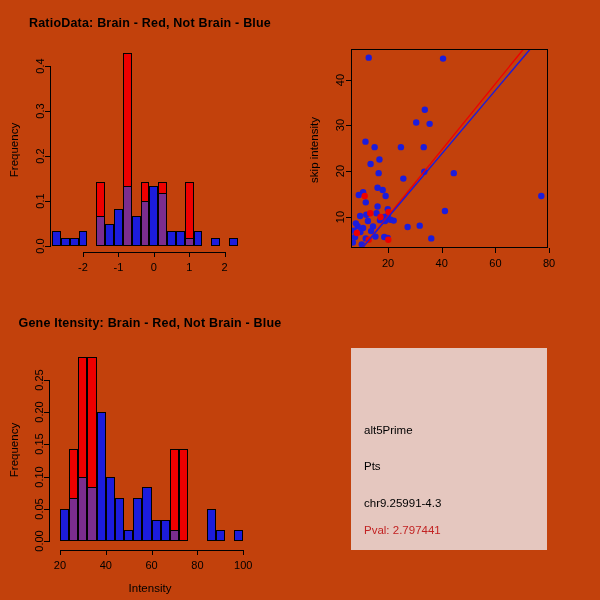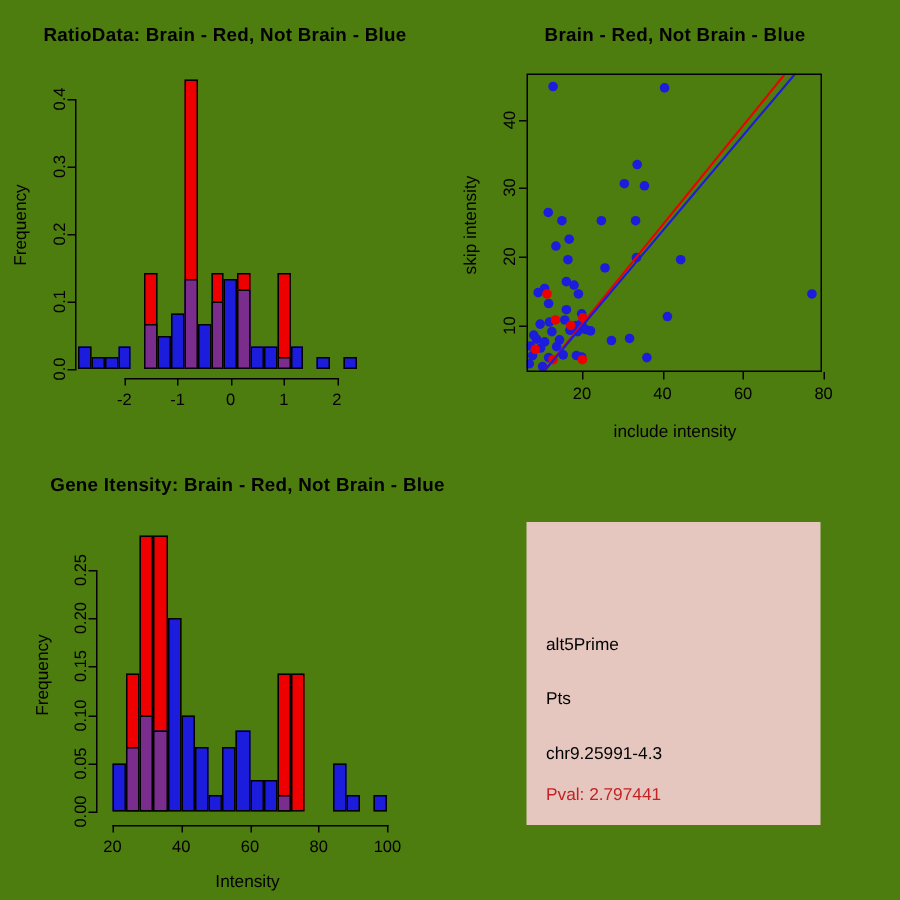--- a/index.html
+++ b/index.html
@@ -1,17 +1,17 @@
 <!DOCTYPE html>
 <html><head>
 <meta charset="utf-8">
 <style>
   html,body{margin:0;padding:0;background:#fff;}
   #canvas{
-    position:relative;width:600px;height:600px;background:#4d7c0f;overflow:hidden;
+    position:relative;width:600px;height:600px;background:#c2410c;overflow:hidden;
     font-family:"Liberation Sans",sans-serif;color:#000;
   }
   .panel{position:absolute;width:300px;height:300px;}
   .ptitle{
     position:absolute;left:0;right:0;top:16px;margin:0;text-align:center;
     font-size:12.5px;font-weight:bold;letter-spacing:0.2px;
   }
   .xlab{
     position:absolute;left:0;right:0;top:282px;text-align:center;font-size:11.5px;
   }
@@ -78,23 +78,21 @@
       <div class="tick-label" style="left: 40px; top: 201.011px; transform: translate(-50%, -50%) rotate(-90deg);">0.1</div>
       <div class="tick-mark" style="left: 45px; top: 156.022px; width: 5px; height: 1px; background: rgb(0, 0, 0);"></div>
       <div class="tick-label" style="left: 40px; top: 156.022px; transform: translate(-50%, -50%) rotate(-90deg);">0.2</div>
       <div class="tick-mark" style="left: 45px; top: 111.033px; width: 5px; height: 1px; background: rgb(0, 0, 0);"></div>
       <div class="tick-label" style="left: 40px; top: 111.033px; transform: translate(-50%, -50%) rotate(-90deg);">0.3</div>
       <div class="tick-mark" style="left: 45px; top: 66.0445px; width: 5px; height: 1px; background: rgb(0, 0, 0);"></div>
       <div class="tick-label" style="left: 40px; top: 66.0445px; transform: translate(-50%, -50%) rotate(-90deg);">0.4</div>
     </section>
 
   <section class="panel" style="left:300px;top:0">
-    <h2 class="ptitle">Brain - Red, Not Brain - Blue</h2>
     <span class="ylab">skip intensity</span>
-    <span class="xlab">include intensity</span>
   <svg width="197" height="199" style="position: absolute; left: 51px; top: 49px; overflow: hidden;">
         <circle cx="17.71389645776567" cy="8.672018348623878" r="3.2" fill="#1C1CDC"></circle>
         <circle cx="92.05858310626704" cy="9.584862385321099" r="3.2" fill="#1C1CDC"></circle>
         <circle cx="73.80790190735696" cy="60.70412844036699" r="3.2" fill="#1C1CDC"></circle>
         <circle cx="65.21934604904634" cy="73.48394495412845" r="3.2" fill="#1C1CDC"></circle>
         <circle cx="78.6389645776567" cy="74.85321100917433" r="3.2" fill="#1C1CDC"></circle>
         <circle cx="14.493188010899184" cy="92.65366972477065" r="3.2" fill="#1C1CDC"></circle>
         <circle cx="23.61852861035423" cy="98.13073394495414" r="3.2" fill="#1C1CDC"></circle>
         <circle cx="49.92098092643052" cy="98.13073394495414" r="3.2" fill="#1C1CDC"></circle>
         <circle cx="72.73433242506812" cy="98.13073394495414" r="3.2" fill="#1C1CDC"></circle>
@@ -163,21 +161,21 @@
       <div class="tick-mark" style="left: 46px; top: 216.507px; width: 5px; height: 1px; background: rgb(0, 0, 0);"></div>
       <div class="tick-label" style="left: 40px; top: 216.507px; transform: translate(-50%, -50%) rotate(-90deg);">10</div>
       <div class="tick-mark" style="left: 46px; top: 170.865px; width: 5px; height: 1px; background: rgb(0, 0, 0);"></div>
       <div class="tick-label" style="left: 40px; top: 170.865px; transform: translate(-50%, -50%) rotate(-90deg);">20</div>
       <div class="tick-mark" style="left: 46px; top: 125.222px; width: 5px; height: 1px; background: rgb(0, 0, 0);"></div>
       <div class="tick-label" style="left: 40px; top: 125.222px; transform: translate(-50%, -50%) rotate(-90deg);">30</div>
       <div class="tick-mark" style="left: 46px; top: 79.5803px; width: 5px; height: 1px; background: rgb(0, 0, 0);"></div>
       <div class="tick-label" style="left: 40px; top: 79.5803px; transform: translate(-50%, -50%) rotate(-90deg);">40</div>
     </section>
 
-  <section class="panel" style="left:15px;top:300px">
+  <section class="panel" style="left:0;top:300px">
     <h2 class="ptitle">Gene Itensity: Brain - Red, Not Brain - Blue</h2>
     <span class="ylab">Frequency</span>
     <span class="xlab">Intensity</span>
   <div class="bar" style="left: 69.1577px; top: 148.954px; width: 9.16442px; height: 91.746px; background: rgb(238, 0, 0); border: 1px solid rgb(0, 0, 0); box-sizing: border-box;"></div>
       <div class="bar" style="left: 78.3221px; top: 57.2079px; width: 9.16442px; height: 183.492px; background: rgb(238, 0, 0); border: 1px solid rgb(0, 0, 0); box-sizing: border-box;"></div>
       <div class="bar" style="left: 87.4865px; top: 57.2079px; width: 9.16442px; height: 183.492px; background: rgb(238, 0, 0); border: 1px solid rgb(0, 0, 0); box-sizing: border-box;"></div>
       <div class="bar" style="left: 169.966px; top: 148.954px; width: 9.16442px; height: 91.746px; background: rgb(238, 0, 0); border: 1px solid rgb(0, 0, 0); box-sizing: border-box;"></div>
       <div class="bar" style="left: 179.131px; top: 148.954px; width: 9.16442px; height: 91.746px; background: rgb(238, 0, 0); border: 1px solid rgb(0, 0, 0); box-sizing: border-box;"></div>
       <div class="bar" style="left: 59.9933px; top: 208.621px; width: 9.16442px; height: 32.079px; background: rgb(28, 28, 220); border: 1px solid rgb(0, 0, 0); box-sizing: border-box;"></div>
       <div class="bar" style="left: 69.1577px; top: 197.714px; width: 9.16442px; height: 42.9859px; background: rgb(28, 28, 220); border: 1px solid rgb(0, 0, 0); box-sizing: border-box;"></div>

